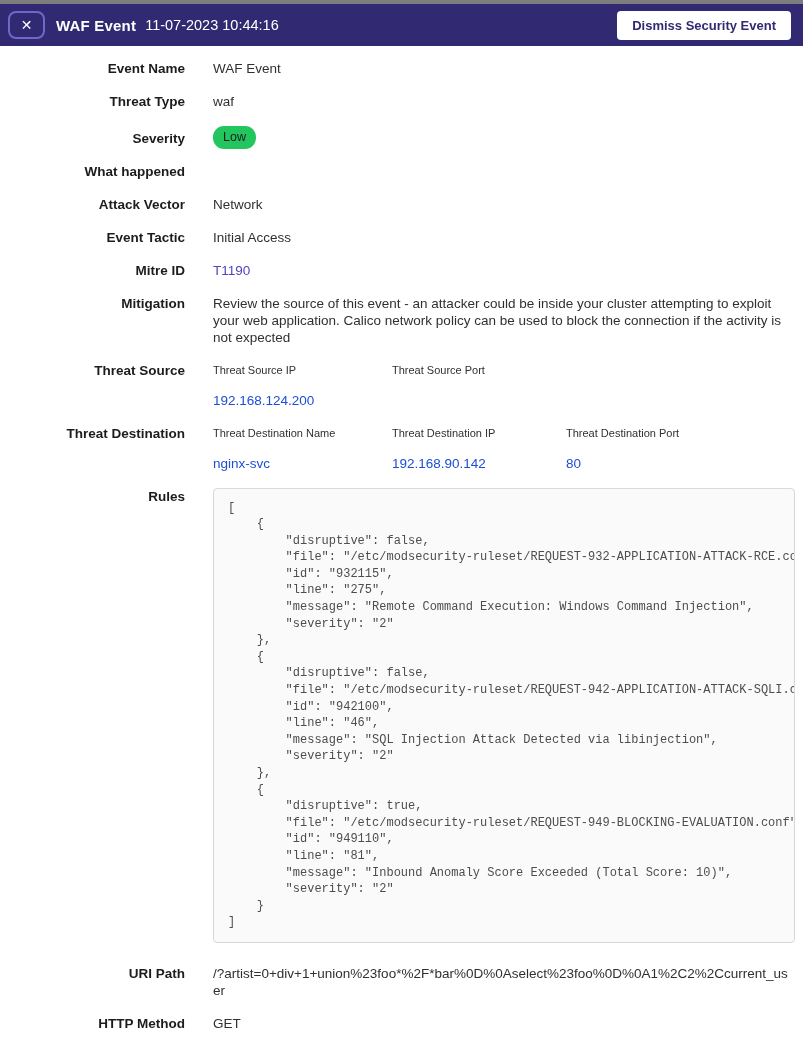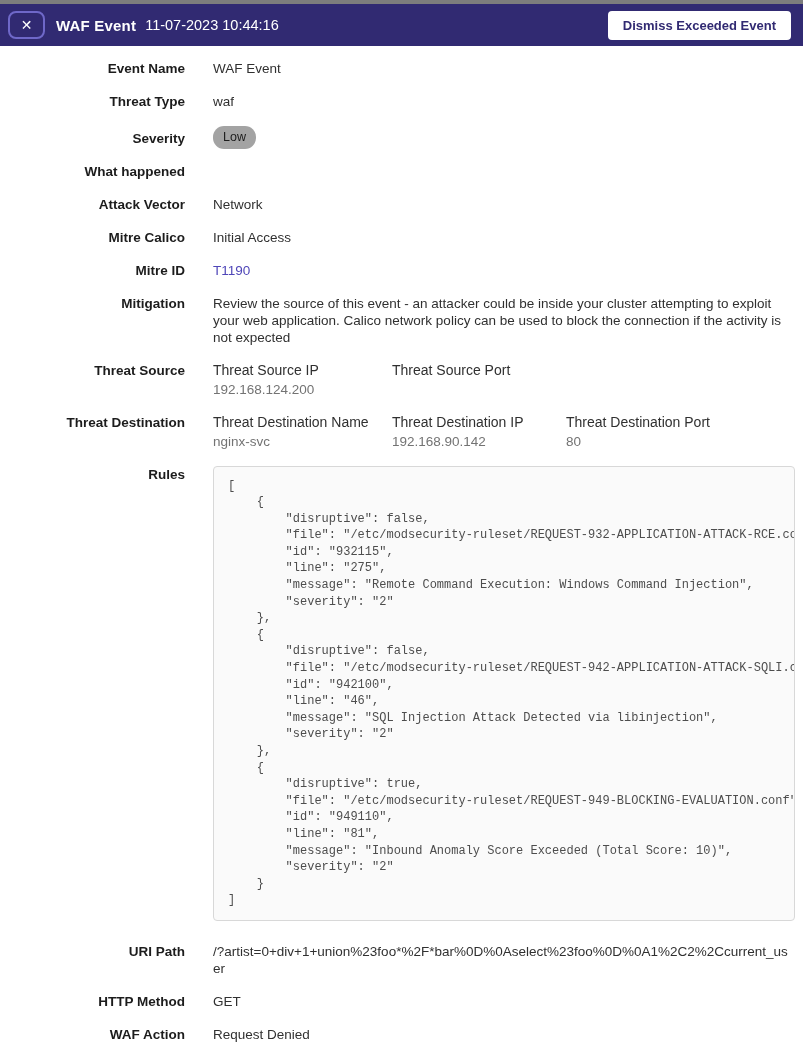--- a/index.html
+++ b/index.html
@@ -71,31 +71,31 @@
     margin-left: 28px;
     font-size: 13.5px;
     color: #303030;
     line-height: 17px;
     flex: 1;
     min-width: 0;
   }
   .row-sev { margin-bottom: 14px; }
   .badge {
     display: inline-block;
-    background: #a3a3a3;
+    background: #22c55e;
     color: #1c1c1c;
     font-size: 12.5px;
     line-height: 1;
     padding: 5px 10px;
     border-radius: 11px;
   }
   .link { color: #4f46b8; text-decoration: none; cursor: pointer; }
   .group { display: flex; }
-  .group-col .col-heading { font-size: 14px; color: #303030; line-height: 17px; }
-  .group-col .col-value   { font-size: 13.5px; color: #737373; line-height: 17px; margin-top: 2px; min-height: 17px; }
+  .group-col .col-heading { font-size: 11px; color: #303030; line-height: 17px; }
+  .group-col .col-value   { font-size: 13.5px; color: #1d4ed8; line-height: 17px; margin-top: 13px; min-height: 17px; }
   .col-w1 { width: 179px; flex-shrink: 0; }
   .col-w2 { width: 174px; flex-shrink: 0; }
   .col-w3 { flex: 1; }
   .row-rules { margin-bottom: 22px; }
   .code-block {
     background: #fafafa;
     border: 1px solid #d8d8d8;
     border-radius: 4px;
     padding: 11px 14px;
     font-family: "Liberation Mono", "DejaVu Sans Mono", monospace;
@@ -111,21 +111,21 @@
 <body>
 
 <div class="top-strip"></div>
 
 <div class="header">
   <button class="close-btn">
     <span>✕</span>
   </button>
   <span class="hdr-title">WAF Event</span>
   <span class="hdr-time">11-07-2023 10:44:16</span>
-  <button class="dismiss-btn">Dismiss Exceeded Event</button>
+  <button class="dismiss-btn">Dismiss Security Event</button>
 </div>
 
 <div class="content">
 
   <div class="row">
     <div class="row-label">Event Name</div>
     <div class="row-value">WAF Event</div>
   </div>
 
   <div class="row">
@@ -143,21 +143,21 @@
   <div class="row">
     <div class="row-label">What happened</div>
   </div>
 
   <div class="row">
     <div class="row-label">Attack Vector</div>
     <div class="row-value">Network</div>
   </div>
 
   <div class="row">
-    <div class="row-label">Mitre Calico</div>
+    <div class="row-label">Event Tactic</div>
     <div class="row-value">Initial Access</div>
   </div>
 
   <div class="row">
     <div class="row-label">Mitre ID</div>
     <div class="row-value">
       <a class="link">T1190</a>
     </div>
   </div>
 

